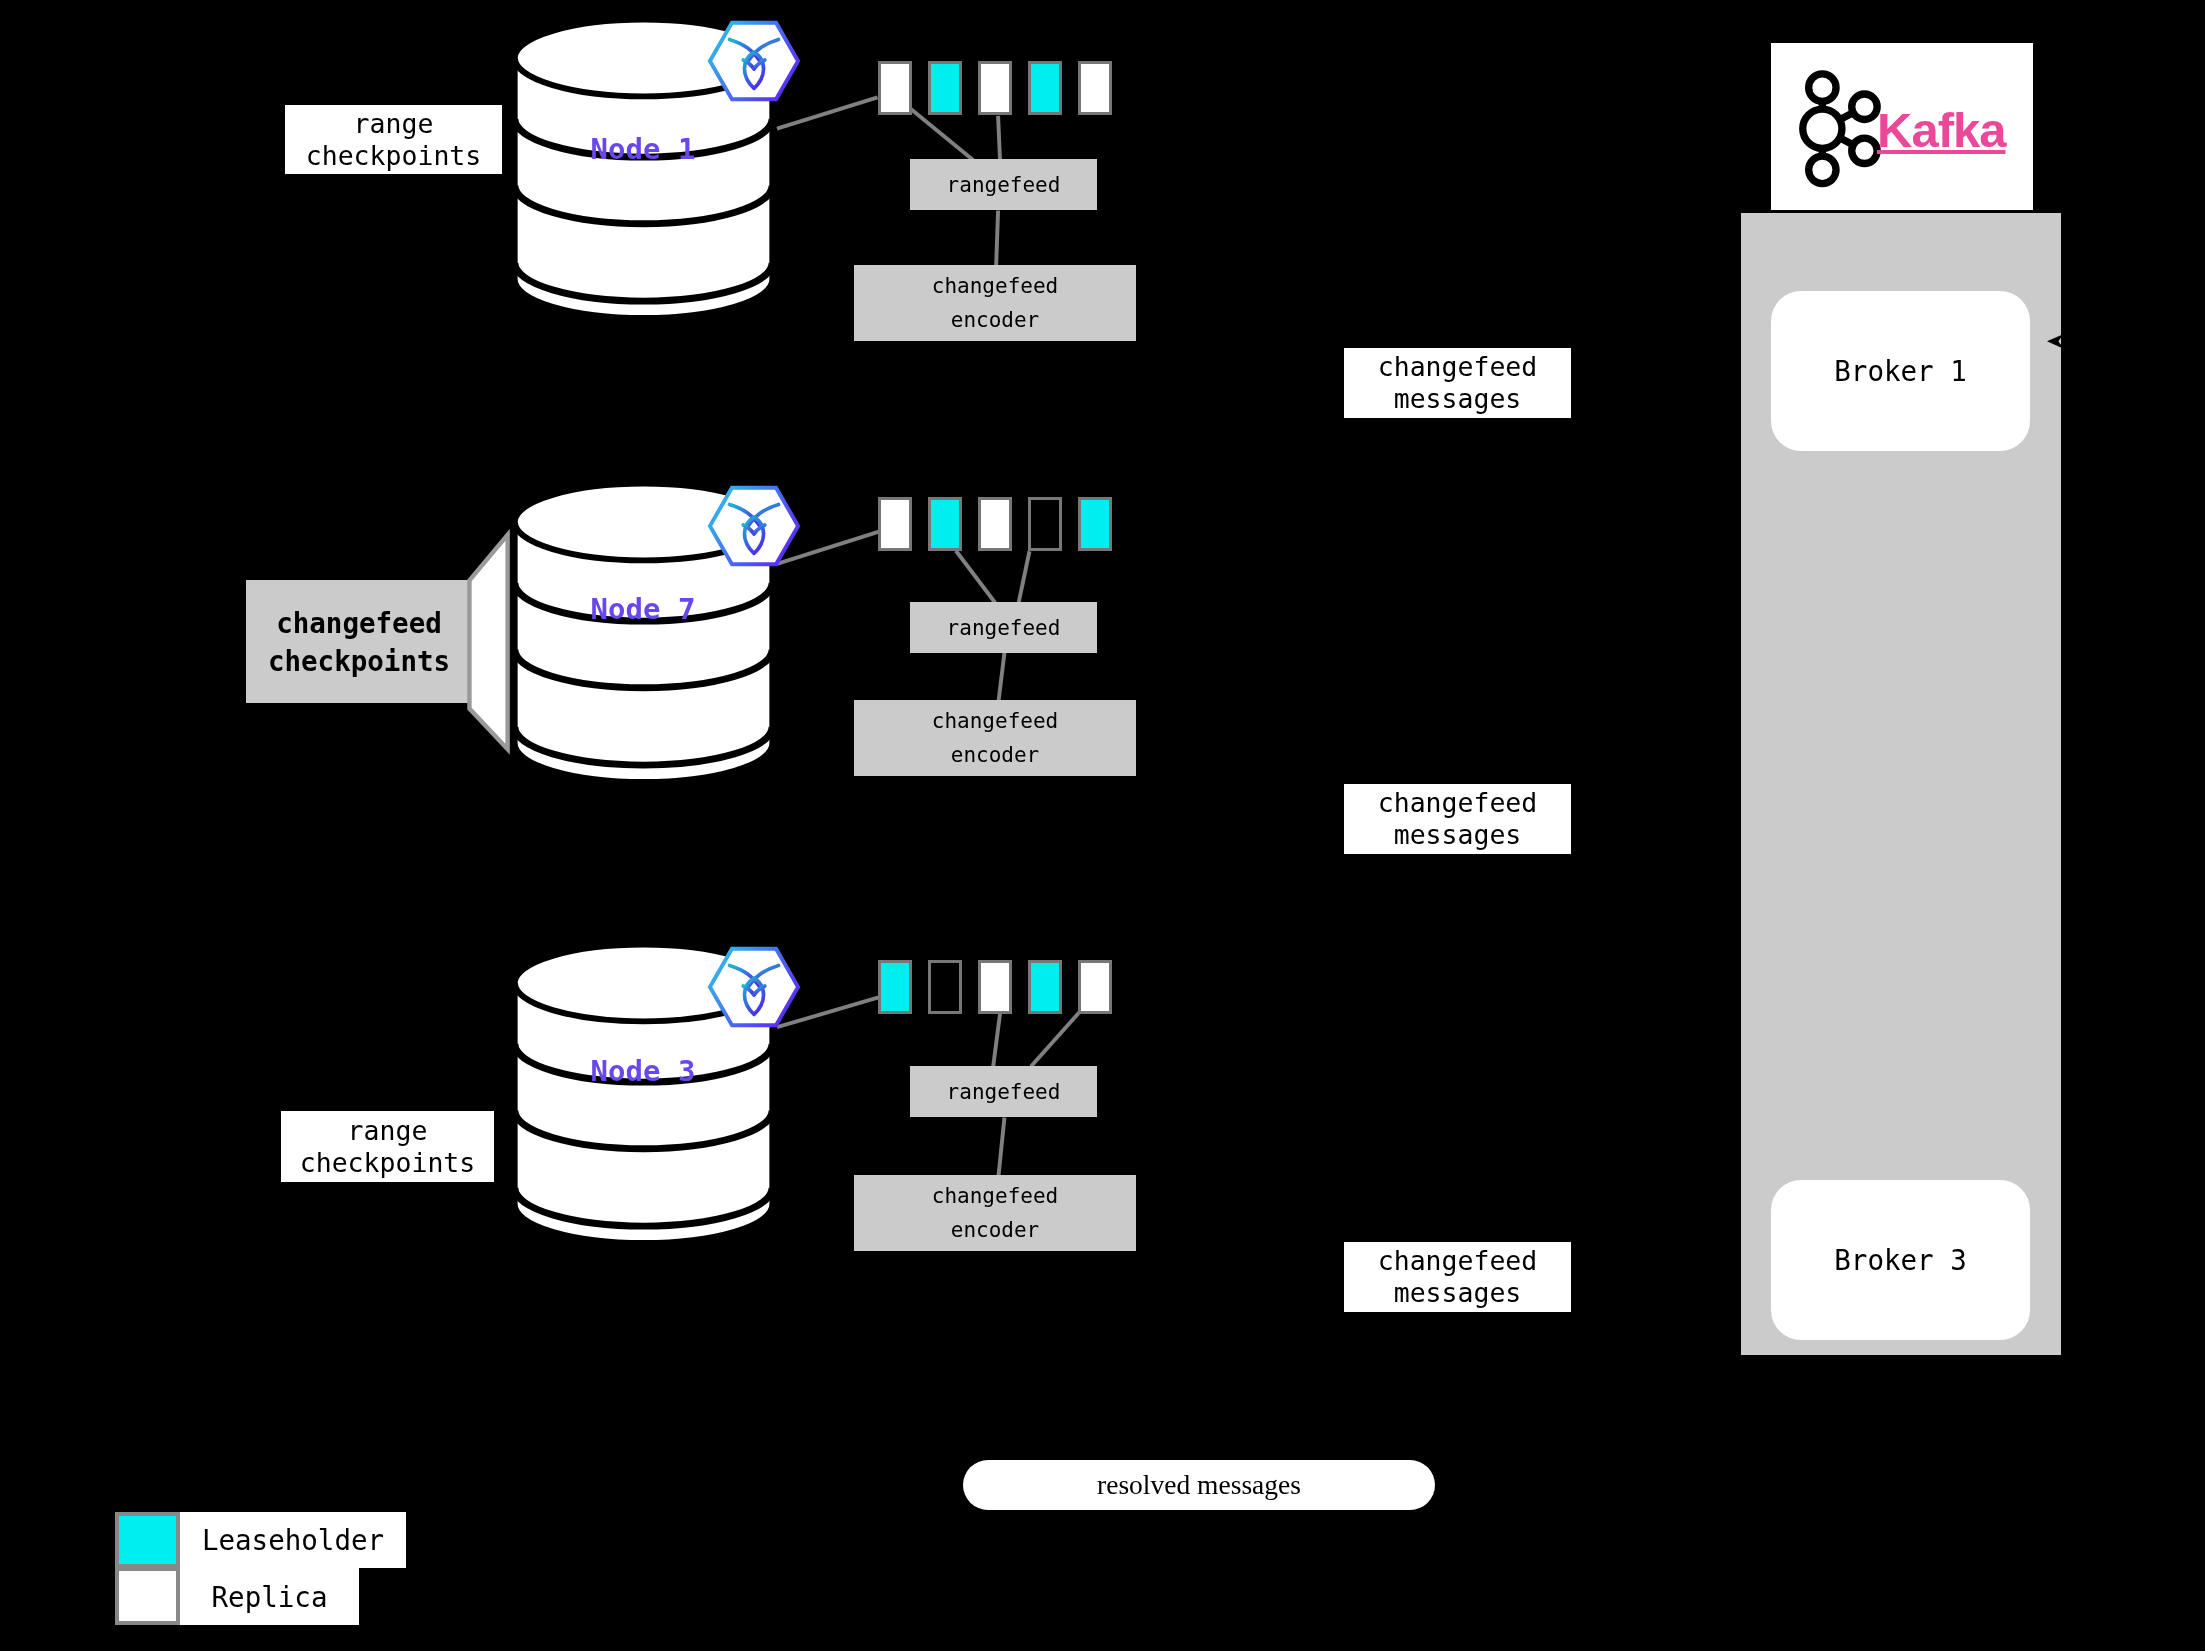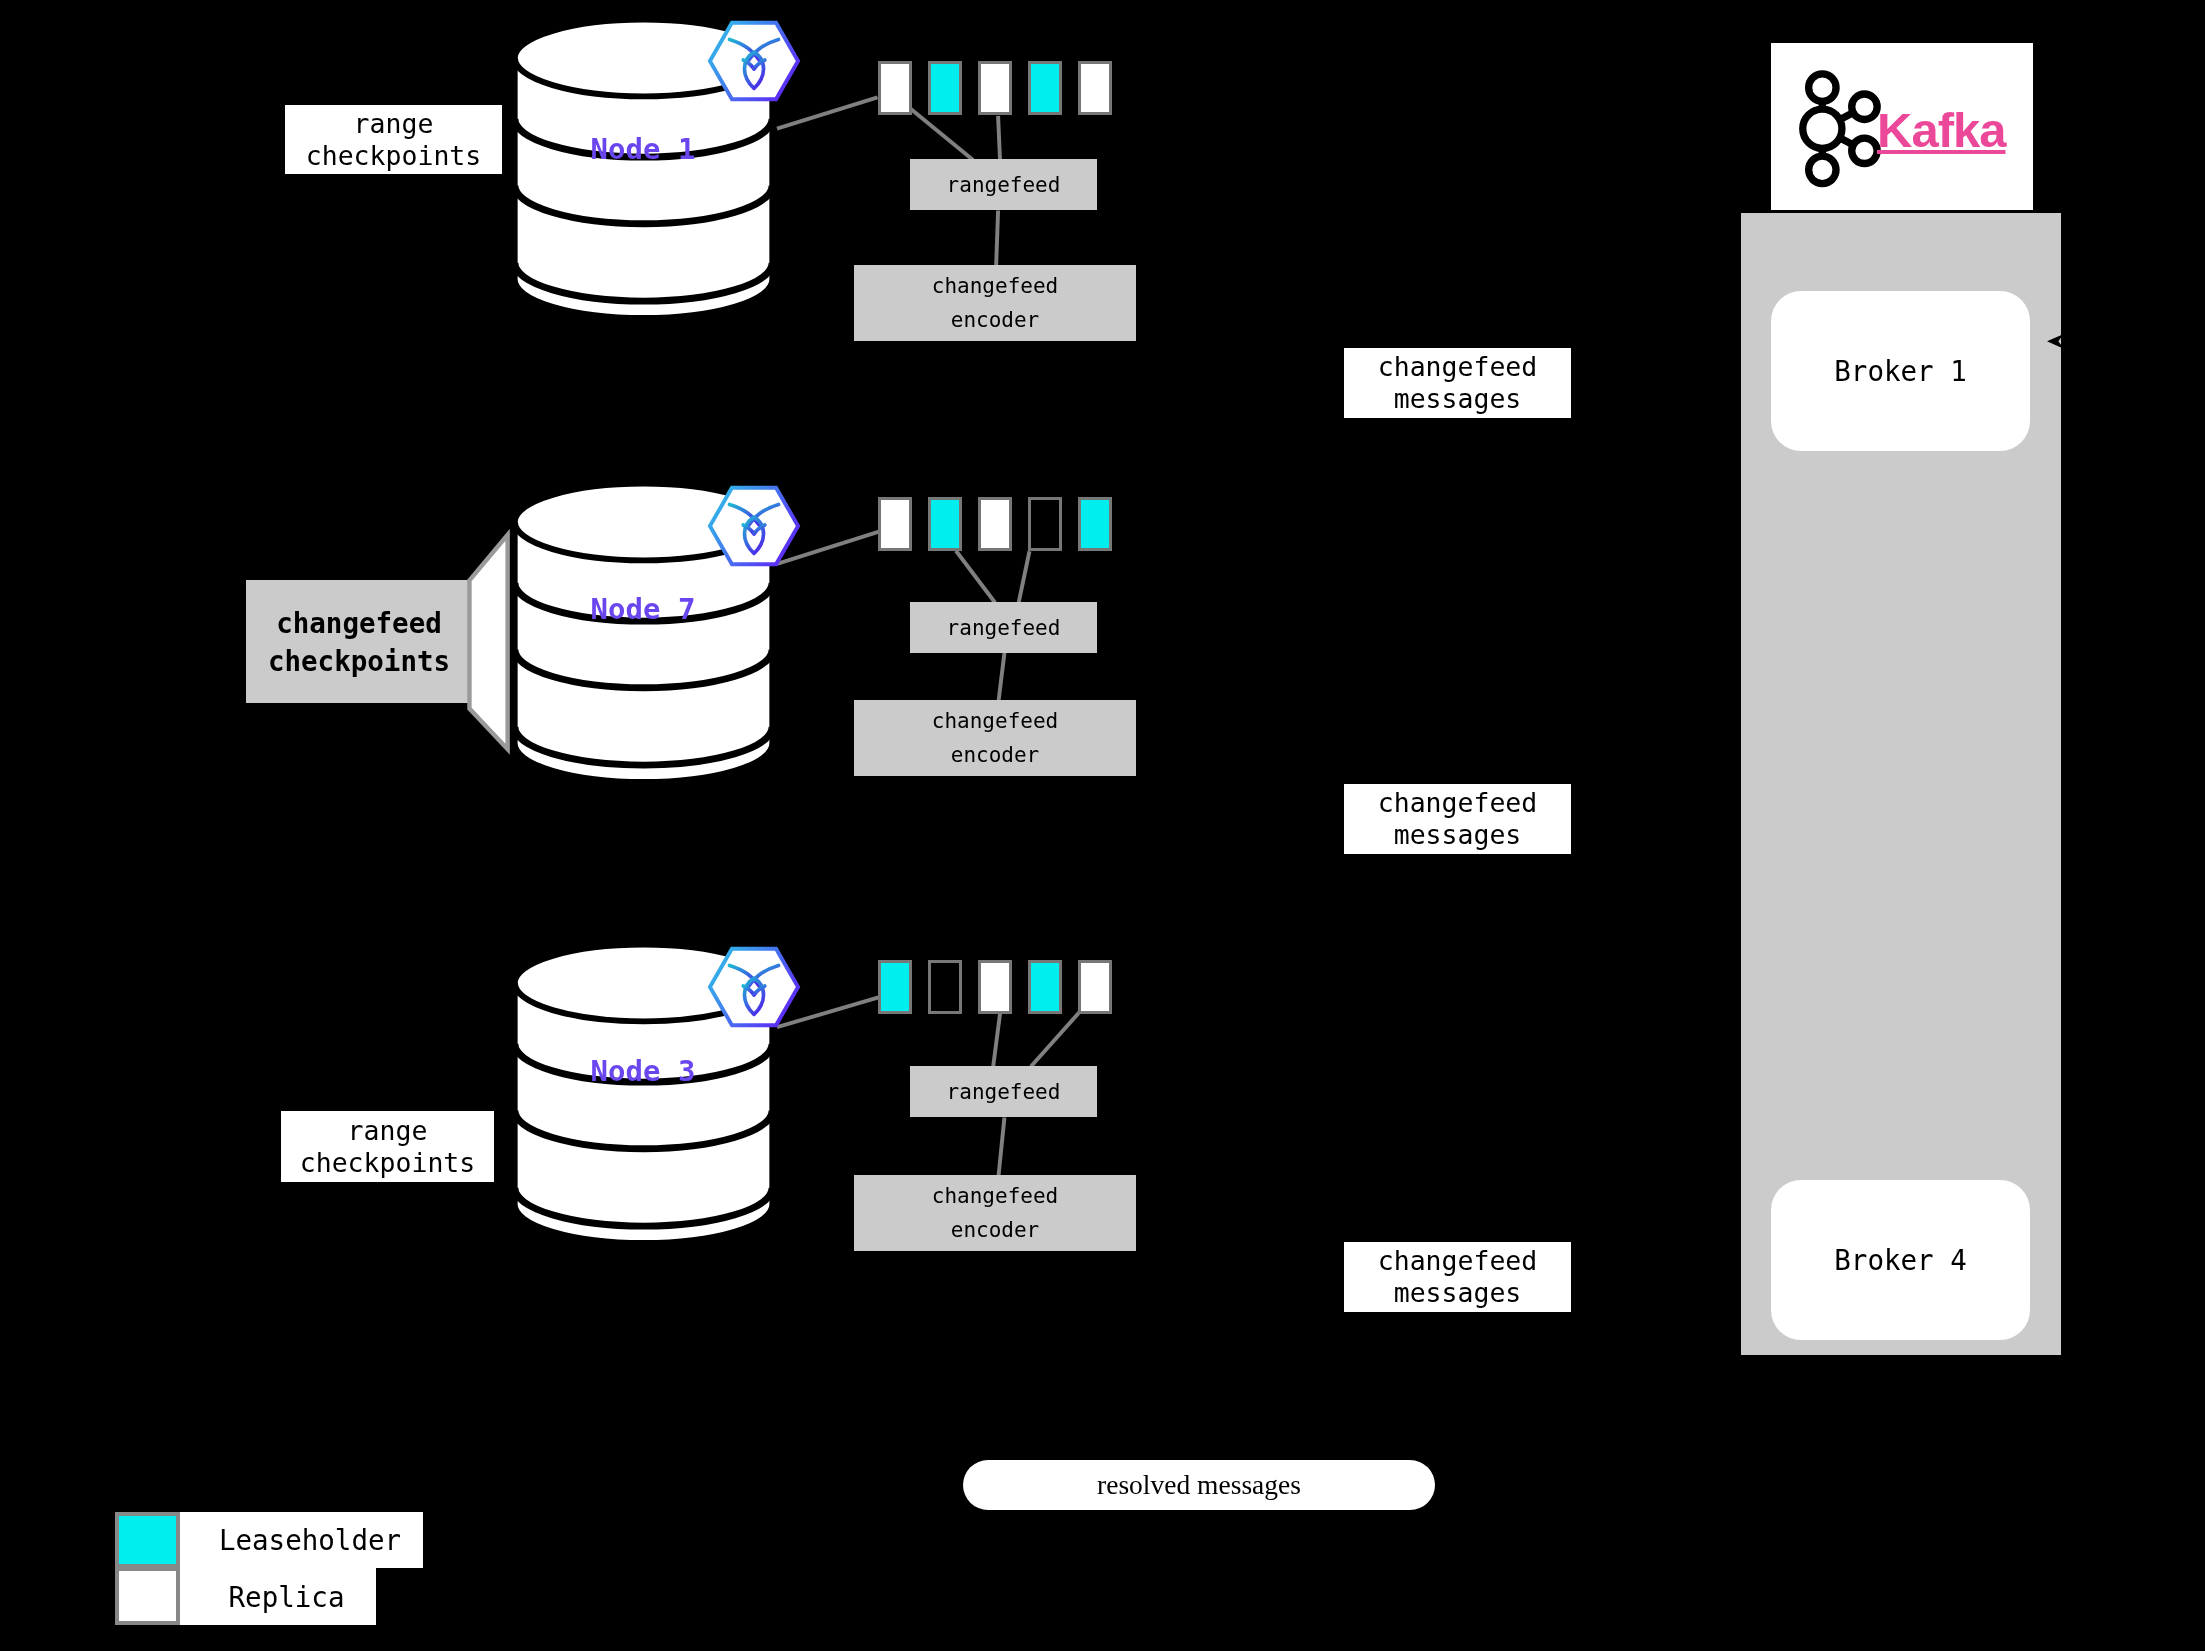--- a/index.html
+++ b/index.html
@@ -35,21 +35,21 @@
   .broker{position:absolute;left:1771px;width:259px;height:160px;background:#fff;border-radius:30px;
           display:flex;align-items:center;justify-content:center;font-size:27.5px;color:#000;}
 
   .pill{position:absolute;left:963px;top:1460px;width:472px;height:50px;background:#fff;
         border-radius:25.5px;display:flex;align-items:center;justify-content:center;
         font-size:27.5px;color:#000;font-family:Liberation Serif, serif;}
 
   
   .swatch{position:absolute;left:115px;width:65px;border:4.9px solid #888;box-sizing:border-box;}
   .legend-label{position:absolute;background:#fff;color:#000;display:flex;align-items:center;
-                justify-content:center;font-size:27.5px;padding-left:17px;}
+                justify-content:center;font-size:27.5px;}
 
   .dart{position:absolute;background:#000;
         clip-path:polygon(0 50%,100% 0,68% 50%,100% 100%);}
 </style>
 </head>
 <body>
 
 <div class="canvas">
 
   <svg style="left:0;top:0" width="2205" height="1652" viewBox="0 0 4498 3369">
@@ -235,21 +235,21 @@
       <circle cx="62" cy="122" r="40"></circle>
       <circle cx="62" cy="206" r="28"></circle>
       <circle cx="148" cy="77" r="26"></circle>
       <circle cx="148" cy="167" r="26"></circle>
     </g>
   </svg>
   <div class="kafka-wordmark">Kafka</div>
 
   <div class="kafka-container"></div>
   <div class="broker" style="top:291px;">Broker 1</div>
-  <div class="broker" style="top:1180px;">Broker 4</div>
+  <div class="broker" style="top:1180px;">Broker 3</div>
 
   <div class="dart" style="left:2047px;top:334px;width:16.7px;height:14.7px;"></div>
 
   <div class="pill">resolved messages</div>
 
   <div class="swatch" style="top: 1512px; height: 56px; background: rgb(0, 238, 238);"></div>
   <div class="swatch" style="top: 1567px; height: 58px; background: rgb(255, 255, 255);"></div>
   <div class="legend-label" style="left:180px;top:1512px;width:226px;height:56px;">Leaseholder</div>
   <div class="legend-label" style="left:180px;top:1568px;width:179px;height:57px;">Replica</div>
 

